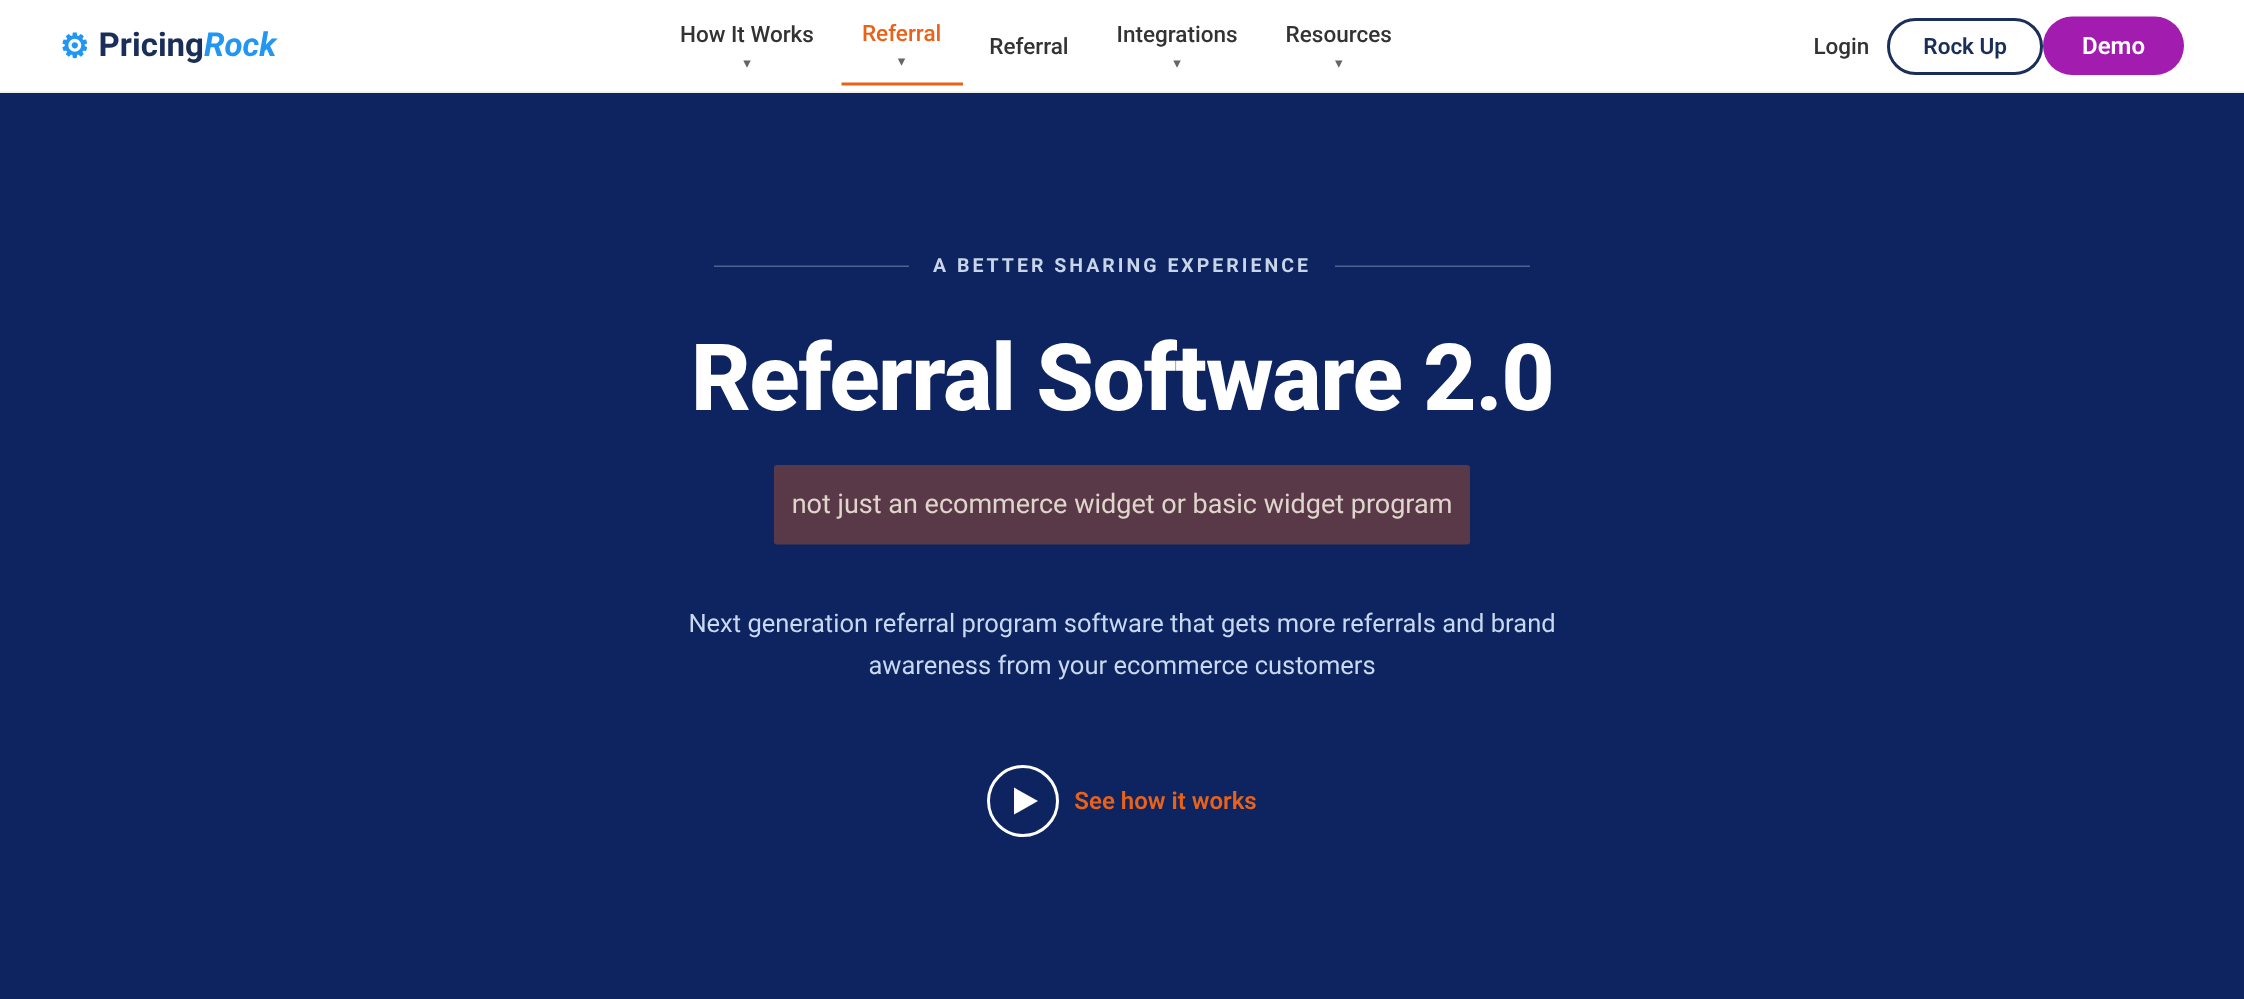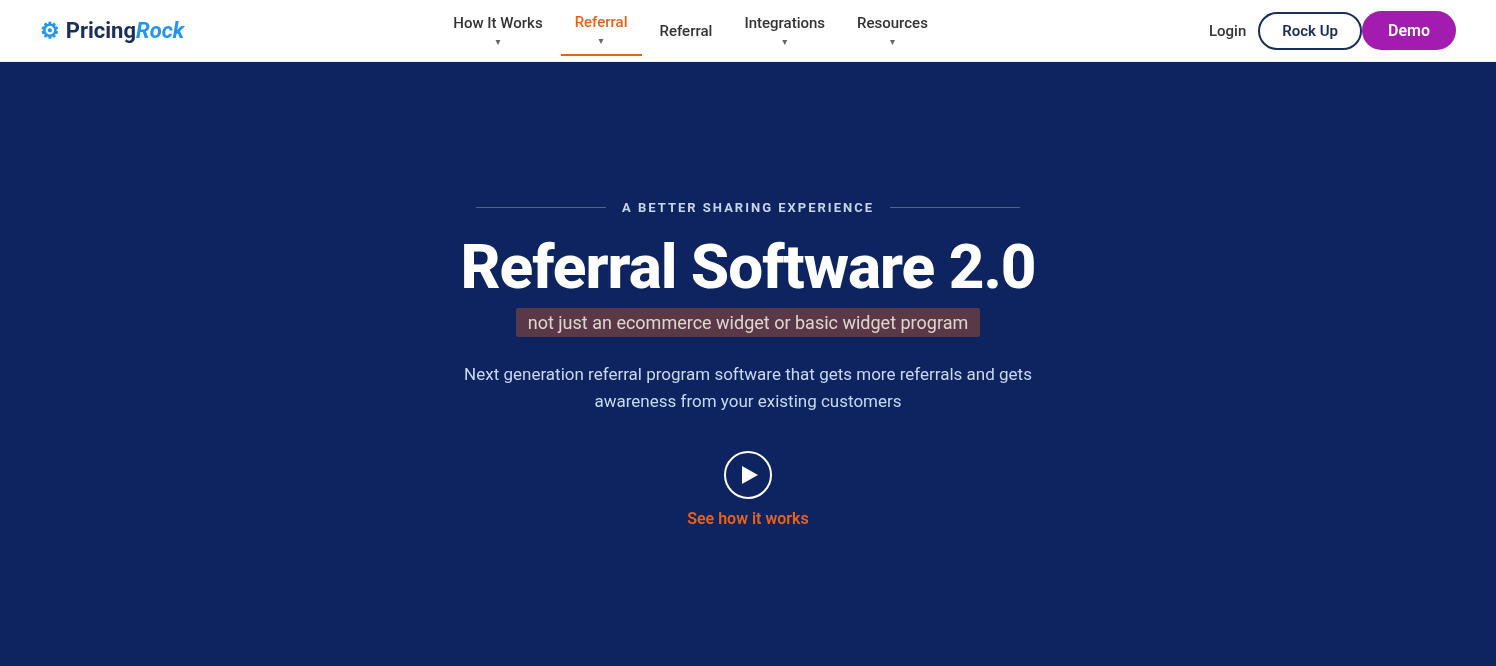--- a/index.html
+++ b/index.html
@@ -123,20 +123,21 @@
     .hero {
       background: #0d2461;
       width: 100%;
       height: calc(666px - 62px);
       display: flex;
       flex-direction: column;
       align-items: center;
       justify-content: center;
       text-align: center;
       padding: 40px 20px;
+      gap: 16px;
     }
 
     .hero-eyebrow-wrapper {
       display: flex;
       align-items: center;
       gap: 16px;
       margin-bottom: 18px;
     }
 
     .hero-eyebrow-line {
@@ -161,38 +162,37 @@
       line-height: 1.1;
       margin-bottom: 7px;
       letter-spacing: -1px;
     }
 
     .hero-subtitle-highlight {
       background-color: rgba(232, 98, 26, 0.35);
       color: #e0d5cc;
       font-size: 18px;
       font-weight: 400;
-      padding: 4px 12px;
+      padding: 16px 12px;
       border-radius: 2px;
       margin-bottom: 24px;
       display: inline-block;
     }
 
     .hero-description {
       color: #c8d8ee;
       font-size: 17px;
       font-weight: 400;
       line-height: 1.6;
       max-width: 640px;
       margin-bottom: 36px;
     }
 
     .hero-video-btn {
       display: flex;
-      flex-direction: column;
       align-items: center;
       gap: 10px;
       cursor: pointer;
       text-decoration: none;
     }
 
     .play-circle {
       width: 48px;
       height: 48px;
       border-radius: 50%;
@@ -273,21 +273,21 @@
   <div class="hero-eyebrow-wrapper">
     <div class="hero-eyebrow-line"></div>
     <span class="hero-eyebrow-text">A BETTER SHARING EXPERIENCE</span>
     <div class="hero-eyebrow-line"></div>
   </div>
 
   <h1 class="hero-title">Referral Software 2.0</h1>
 
   <div class="hero-subtitle-highlight">not just an ecommerce widget or basic widget program</div>
 
-  <p class="hero-description">Next generation referral program software that gets more referrals and gets awareness from your existing customers</p>
+  <p class="hero-description">Next generation referral program software that gets more referrals and brand awareness from your ecommerce customers</p>
 
   <a href="#" class="hero-video-btn">
     <div class="play-circle">
       <div class="play-icon"></div>
     </div>
     <span class="hero-video-label">See how it works</span>
   </a>
 </section>
 
 </body></html>

